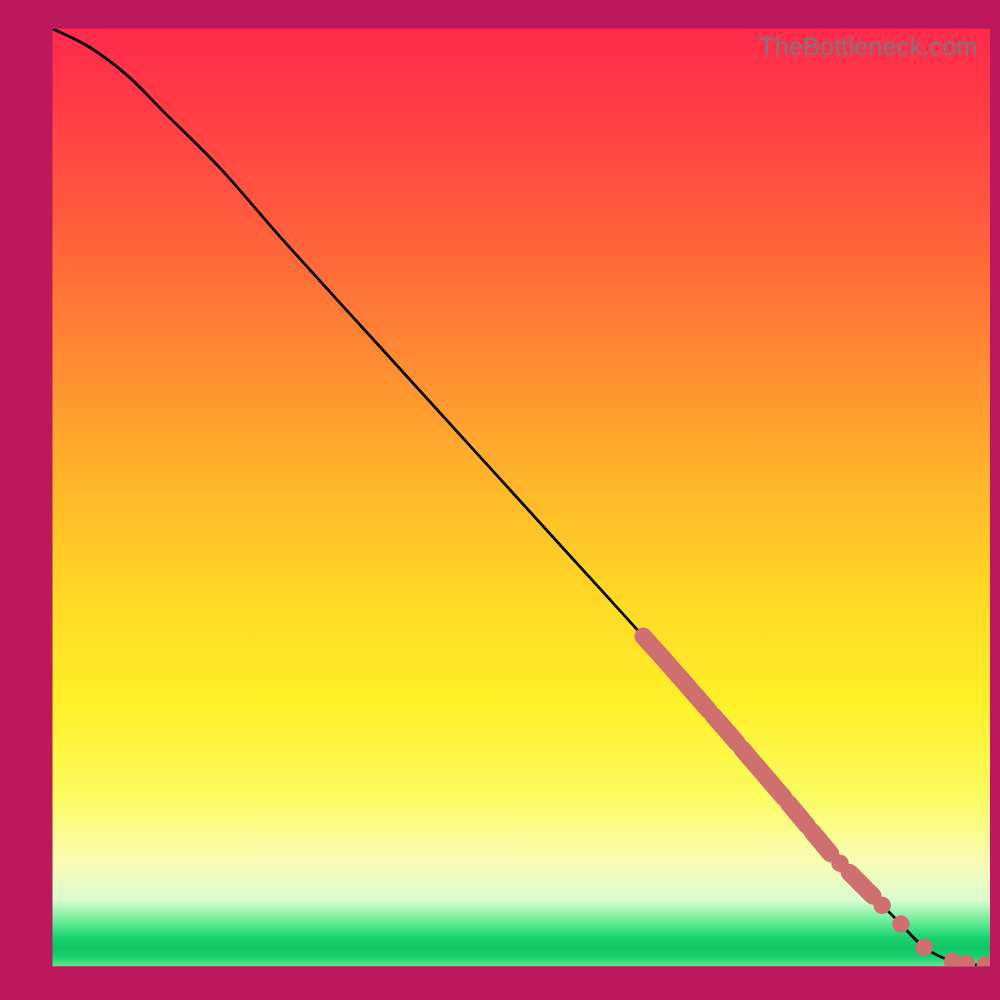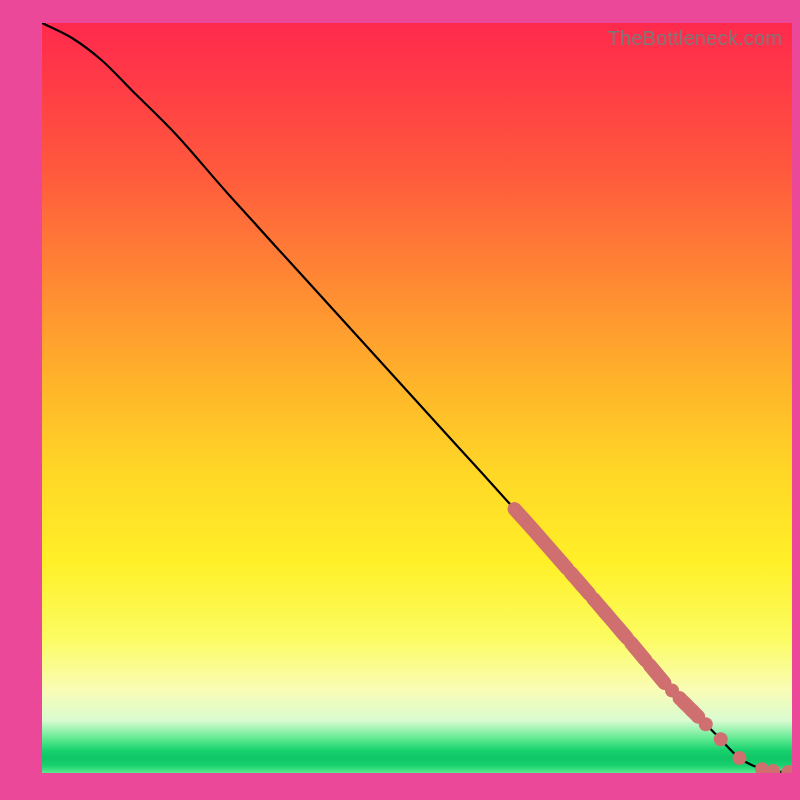--- a/index.html
+++ b/index.html
@@ -8,21 +8,21 @@
     width: 800px;
     height: 800px;
     overflow: hidden;
     background: #000;
     font-family: Arial, Helvetica, sans-serif;
   }
   .frame {
     position: absolute;
     left: 0; top: 0;
     width: 800px; height: 800px;
-    background: #ec4899;
+    background: #be185d;
   }
   .plot {
     position: absolute;
     left: 42px;
     top: 23px;
     width: 750px;
     height: 750px;
     
     background: linear-gradient(
       to bottom,

